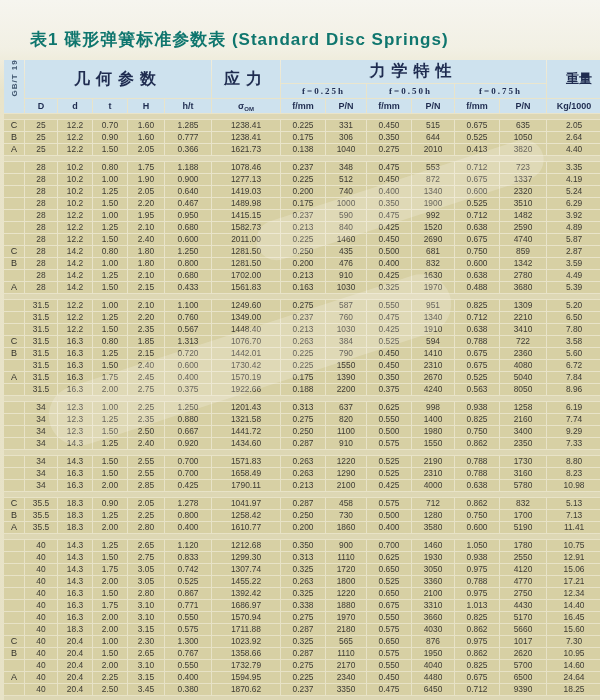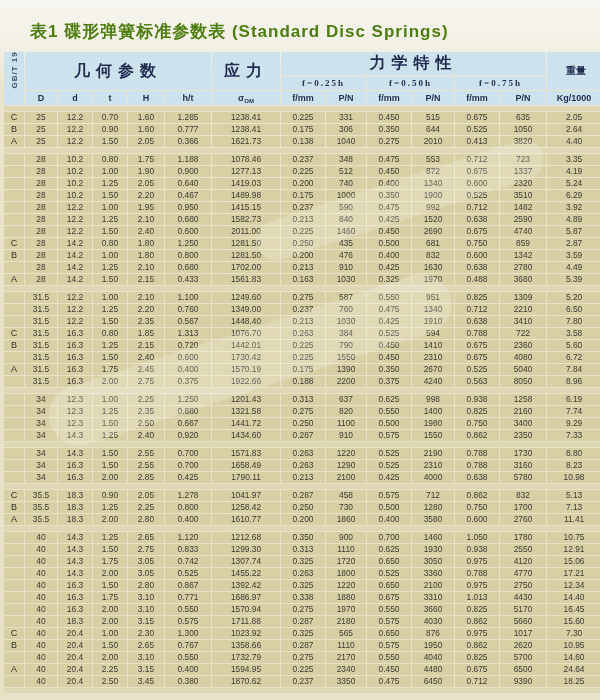--- a/index.html
+++ b/index.html
@@ -4,41 +4,41 @@
 <style>
   html,body{margin:0;padding:0;}
   body{
     width:600px;height:700px;
     font-family:"Liberation Sans","DejaVu Sans",sans-serif;
     background:linear-gradient(180deg,#f6f5ef 0px,#f2f0e4 48px,#e9e4ca 90px,#e7e2c6 100%);
     overflow:hidden;position:relative;
   }
   .page{width:600px;height:700px;position:relative;}
   .title{
-    padding:20px 0 0 30px;
-    font-size:17px;font-weight:bold;color:#4d7c0f;
+    padding:28px 0 0 30px;
+    font-size:17px;font-weight:bold;color:#0f766e;
     letter-spacing:1px;white-space:nowrap;
   }
   table.springs{
     border-collapse:separate;border-spacing:1px;
     table-layout:fixed;width:592px;
     margin:8px 0 0 3px;
     background:transparent;
   }
   td,th{
     overflow:hidden;white-space:nowrap;
     text-align:center;vertical-align:middle;
     padding:0;
   }
   
   th{background:#cee2ee;color:#1f2c50;font-weight:bold;}
   th.big{font-size:16px;letter-spacing:6px;}
   th.flevel{font-size:9px;letter-spacing:2px;height:14px;font-family:Liberation Serif, serif;}
   th.colhead{font-size:9px;font-weight:bold;height:14px;letter-spacing:0;}
-  th.weight div{width:16px;margin:12px auto;font-size:10px;line-height:14px;letter-spacing:0;word-break:break-all;}
+  th.weight div{width:16px;margin:12px auto;font-size:13px;line-height:14px;letter-spacing:0;word-break:break-all;}
   th.gbt{position:relative;}
   th.gbt span{
     display:block;transform:rotate(-90deg);transform-origin:center;
     font-size:8px;font-weight:bold;color:#41576f;letter-spacing:1px;white-space:nowrap;
   }
   sub.sg{font-size:6px;vertical-align:-2px;font-weight:bold;}
   
   td{background:#d7d0a4;color:#3d3b34;font-size:8.4px;height:11px;line-height:11px;}
   td.lbl{font-size:9px;color:#33322c;}
   tr.gap td{background:#ddd7b4;height:5px;line-height:5px;}
@@ -624,21 +624,21 @@
           <td>18.3</td>
           <td>2.00</td>
           <td>2.80</td>
           <td>0.400</td>
           <td>1610.77</td>
           <td>0.200</td>
           <td>1860</td>
           <td>0.400</td>
           <td>3580</td>
           <td>0.600</td>
-          <td>2760</td>
+          <td>5190</td>
           <td>11.41</td>
         </tr>
         <tr class="gap">
           <td colspan="14"></td>
         </tr>
         <tr>
           <td class="lbl"></td>
           <td>40</td>
           <td>14.3</td>
           <td>1.25</td>

